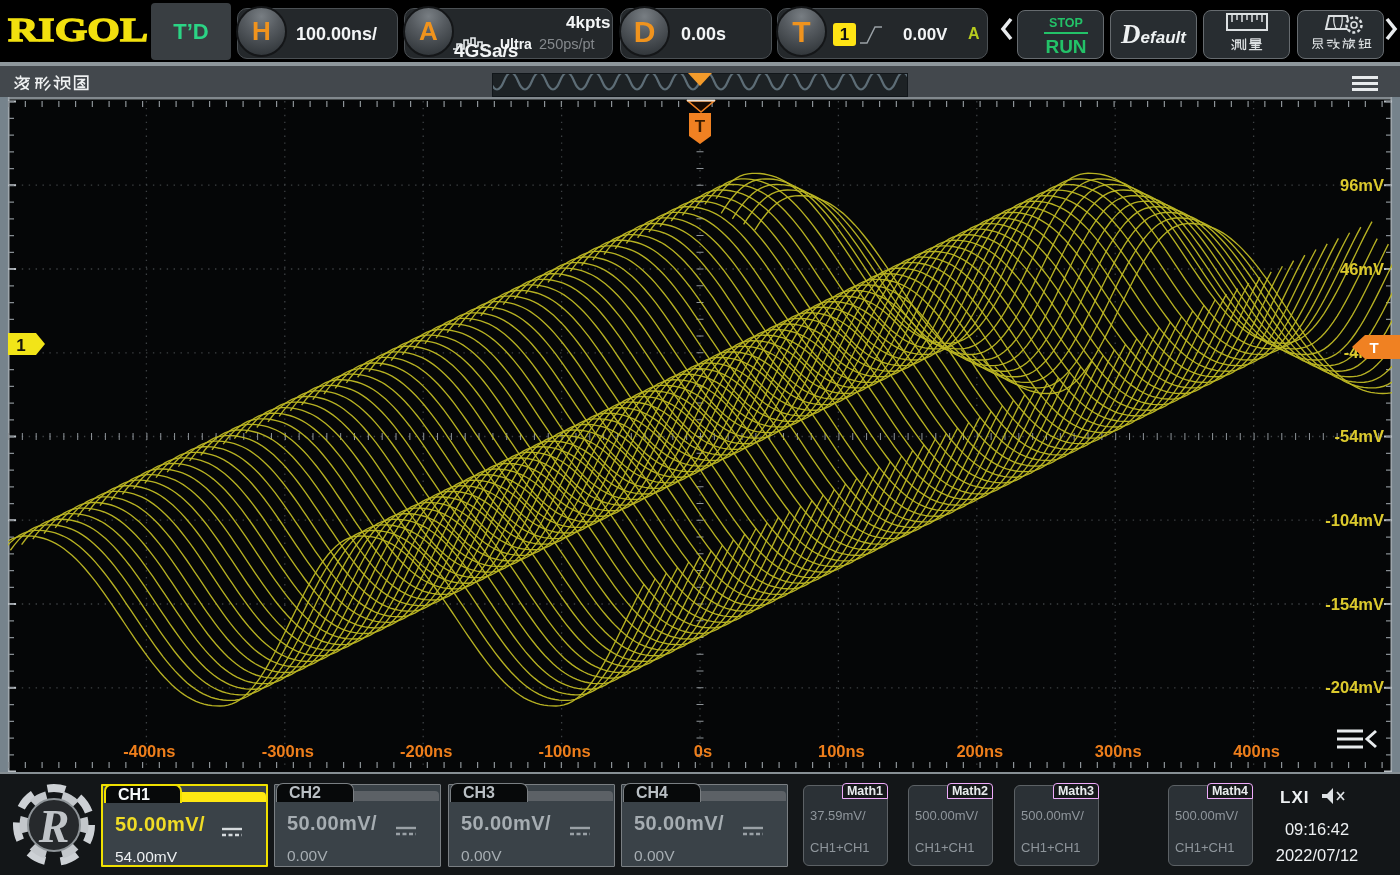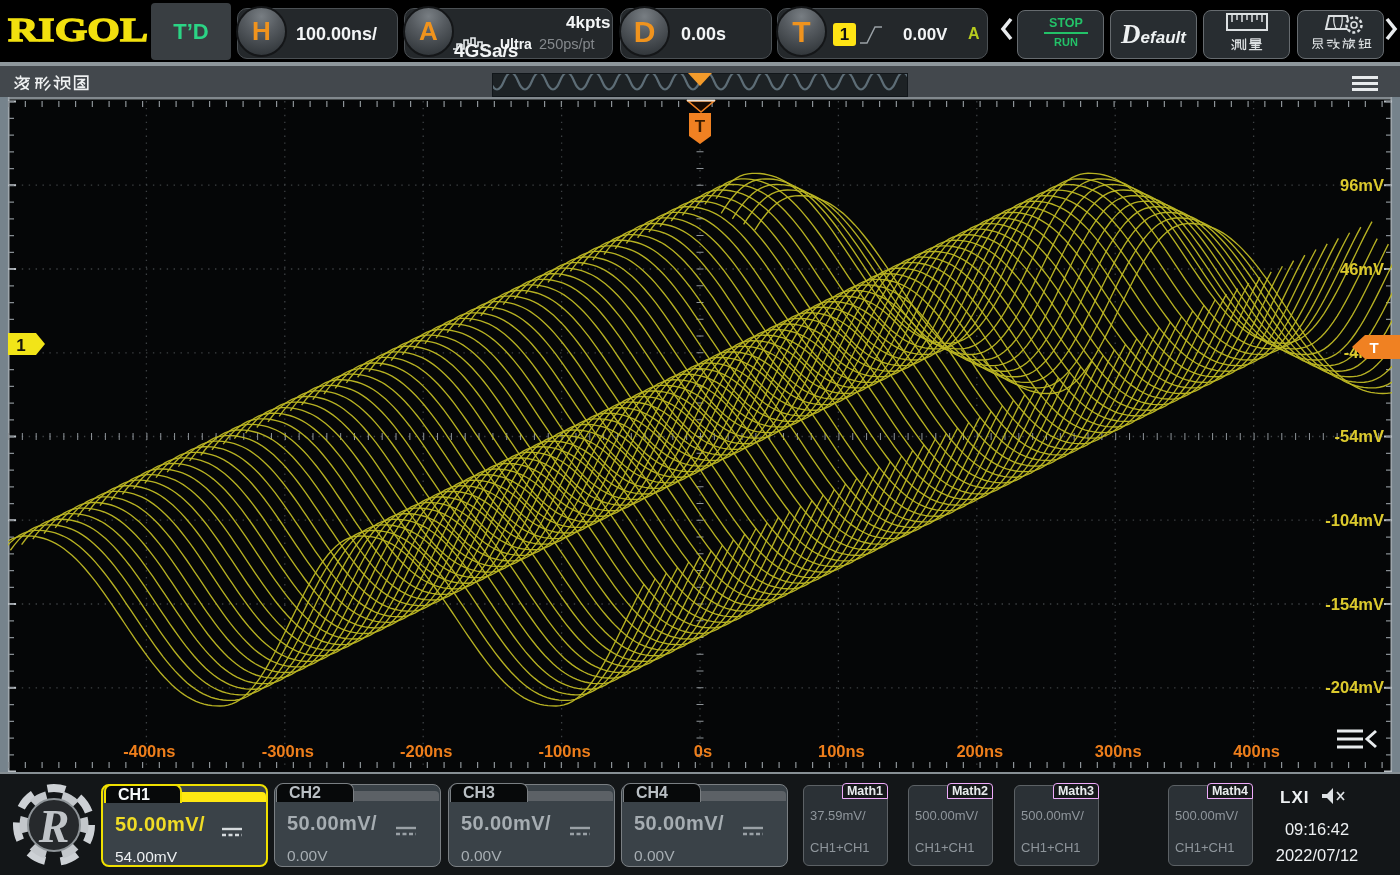--- a/index.html
+++ b/index.html
@@ -21,21 +21,21 @@
 .wht { color:#f3f5f6; font-weight:bold; }
 .btn { position:absolute; top:10px; height:49px; background:#282d31; border:1px solid #666b6f;
   border-radius:8px; }
 .chev { position:absolute; top:17px; }
 
 #row2a { left:0; top:62px; width:1400px; height:4px; background:#8e979c; }
 #row2 { left:0; top:66px; width:1400px; height:31px; background:#43484d; }
 #prev { left:492px; top:7px; width:416px; height:24px; background:#1d2225; border:1px solid #11161a; }
 
 #bbar { left:0; top:772px; width:1400px; height:103px; background:#131618; border-top:2.5px solid #878f94; }
-.chbox { position:absolute; top:10px; width:167px; height:83px; border-radius:8px; background:#3a4248; }
+.chbox { position:absolute; top:10px; width:167px; height:83px; border-radius:1px; background:#3a4248; }
 .chtab { position:absolute; left:1px; top:-2px; width:78px; height:19px; background:#07090a;
   border-radius:7px 7px 0 0; font-size:16px; font-weight:bold; padding-left:12px; }
 .chstrip { position:absolute; left:79px; top:6px; height:10px; border-radius:0 4px 0 0; }
 .l1 { position:absolute; left:12px; top:27px; font-size:20px; font-weight:bold; letter-spacing:0.4px;}
 .l2 { position:absolute; left:12px; top:62px; font-size:15.5px; }
 .mbox { position:absolute; top:11px; width:85px; height:81px; border-radius:6px; background:#2b3136;
   border:1px solid #5c6165; }
 .mtab { position:absolute; right:-1px; top:-3px; width:46px; height:16px; background:#16191b;
   border:1px solid #f0abfc; border-radius:4px 4px 0 0; font-size:12.5px; font-weight:bold;
   color:#e8ebed; text-align:center; line-height:15px; }
@@ -80,21 +80,21 @@
 <svg class="chev" style="left:1000px;" width="14" height="24">
       <path d="M11,2 L3,12 L11,22" stroke="#e8ebed" stroke-width="3.6" fill="none"></path>
     </svg>
 <svg class="chev" style="left:1384px;" width="14" height="24">
       <path d="M3,2 L11,12 L3,22" stroke="#e8ebed" stroke-width="3.6" fill="none"></path>
     </svg>
 
 <div class="btn" style="left:1017px; width:87px;padding-left:11px;">
   <div style="color:#23c268; font-weight:bold; font-size:12.5px; text-align:center; margin-top:5px;">STOP</div>
   <div style="width:44px; height:1.5px; background:#23c268; margin:2px auto;"></div>
-  <div style="color:#23c268; font-weight:bold; font-size:11px; text-align:center; margin-top:1px;">RUN</div>
+  <div style="color:#23c268; font-weight:bold; font-size:19px; text-align:center; margin-top:1px;">RUN</div>
 </div>
 <div class="btn" style="left:1110px; width:87px; color:#eef1f2; text-align:center;font-style:italic;">
   <span style="font-size:27px; font-weight:bold; line-height:46px; font-family:'Liberation Serif',serif;">D</span><span style="font-size:17px; font-weight:bold;">efault</span>
 </div>
 <div class="btn" style="left:1203px; width:87px;">
   <svg width="85" height="47">
     <rect x="23" y="3" width="40" height="16" fill="none" stroke="#dde1e3" stroke-width="2"></rect>
     <path d="M28,4 v7 M33,4 v5 M38,4 v7 M43,4 v5 M48,4 v7 M53,4 v5 M58,4 v7" stroke="#dde1e3" stroke-width="1.5"></path>
     <g stroke="#dde1e3" stroke-width="1.4" fill="none" stroke-linecap="round">
           <g transform="translate(27,26) scale(0.938)">

